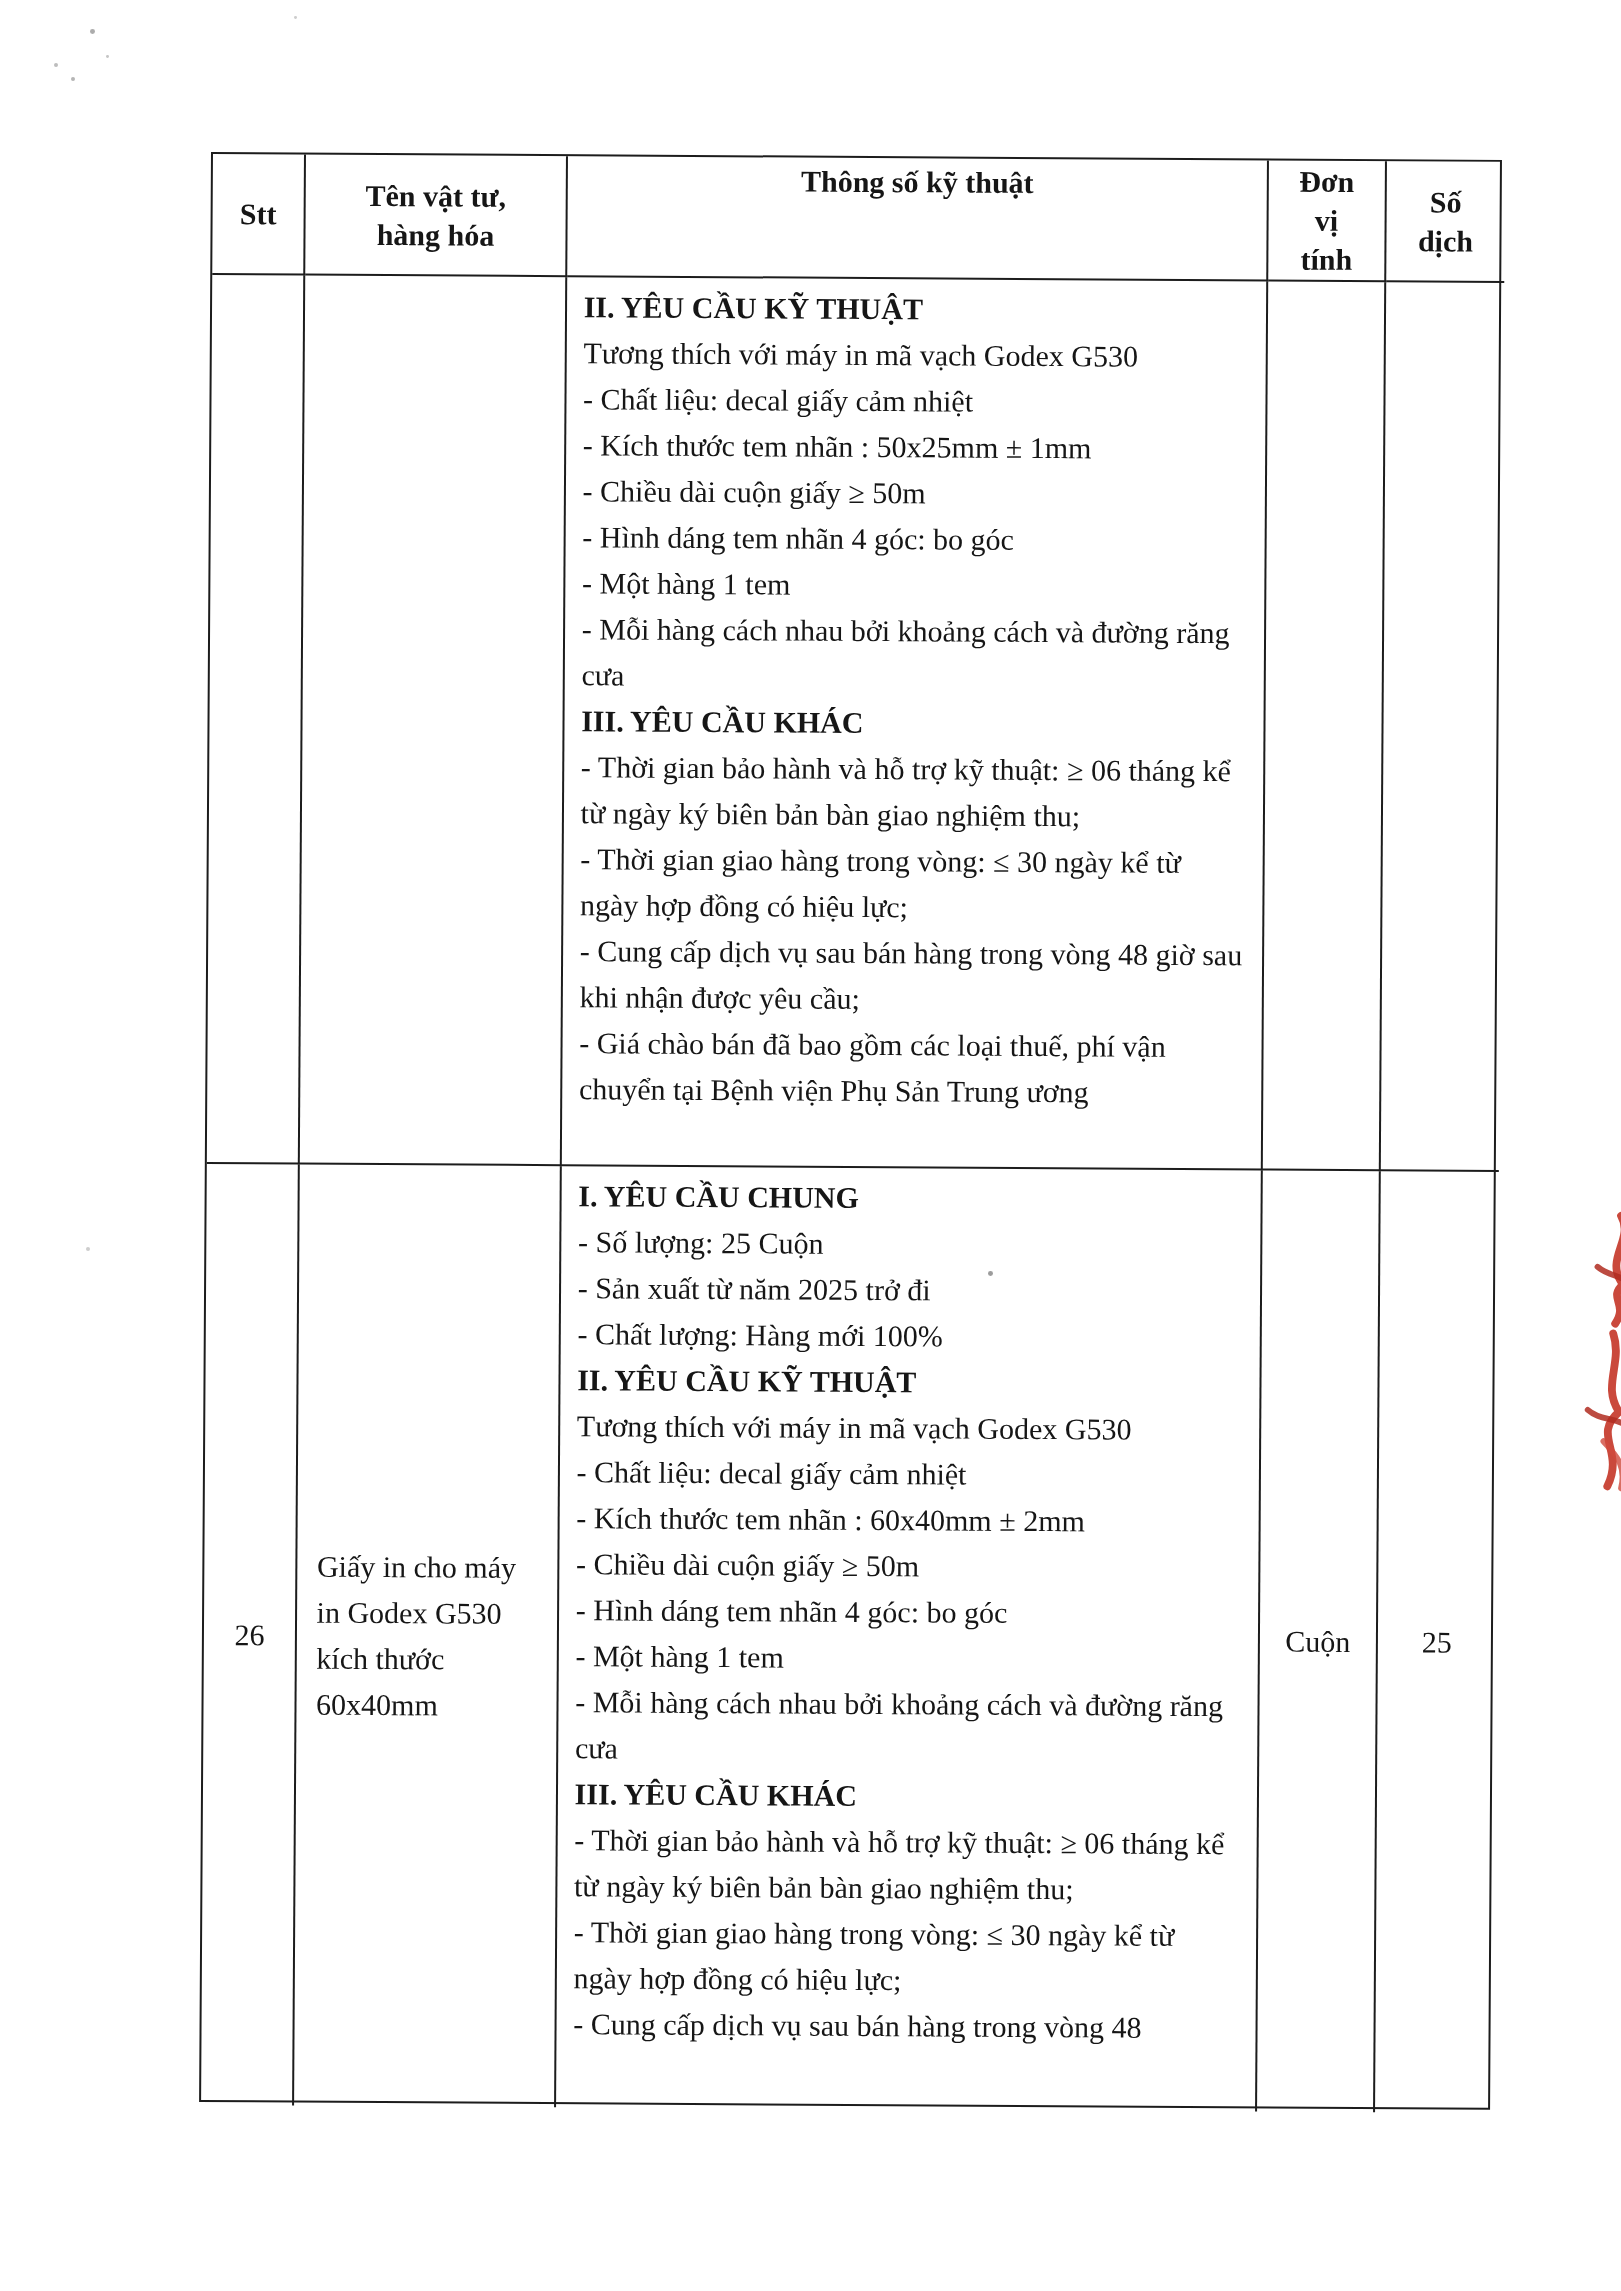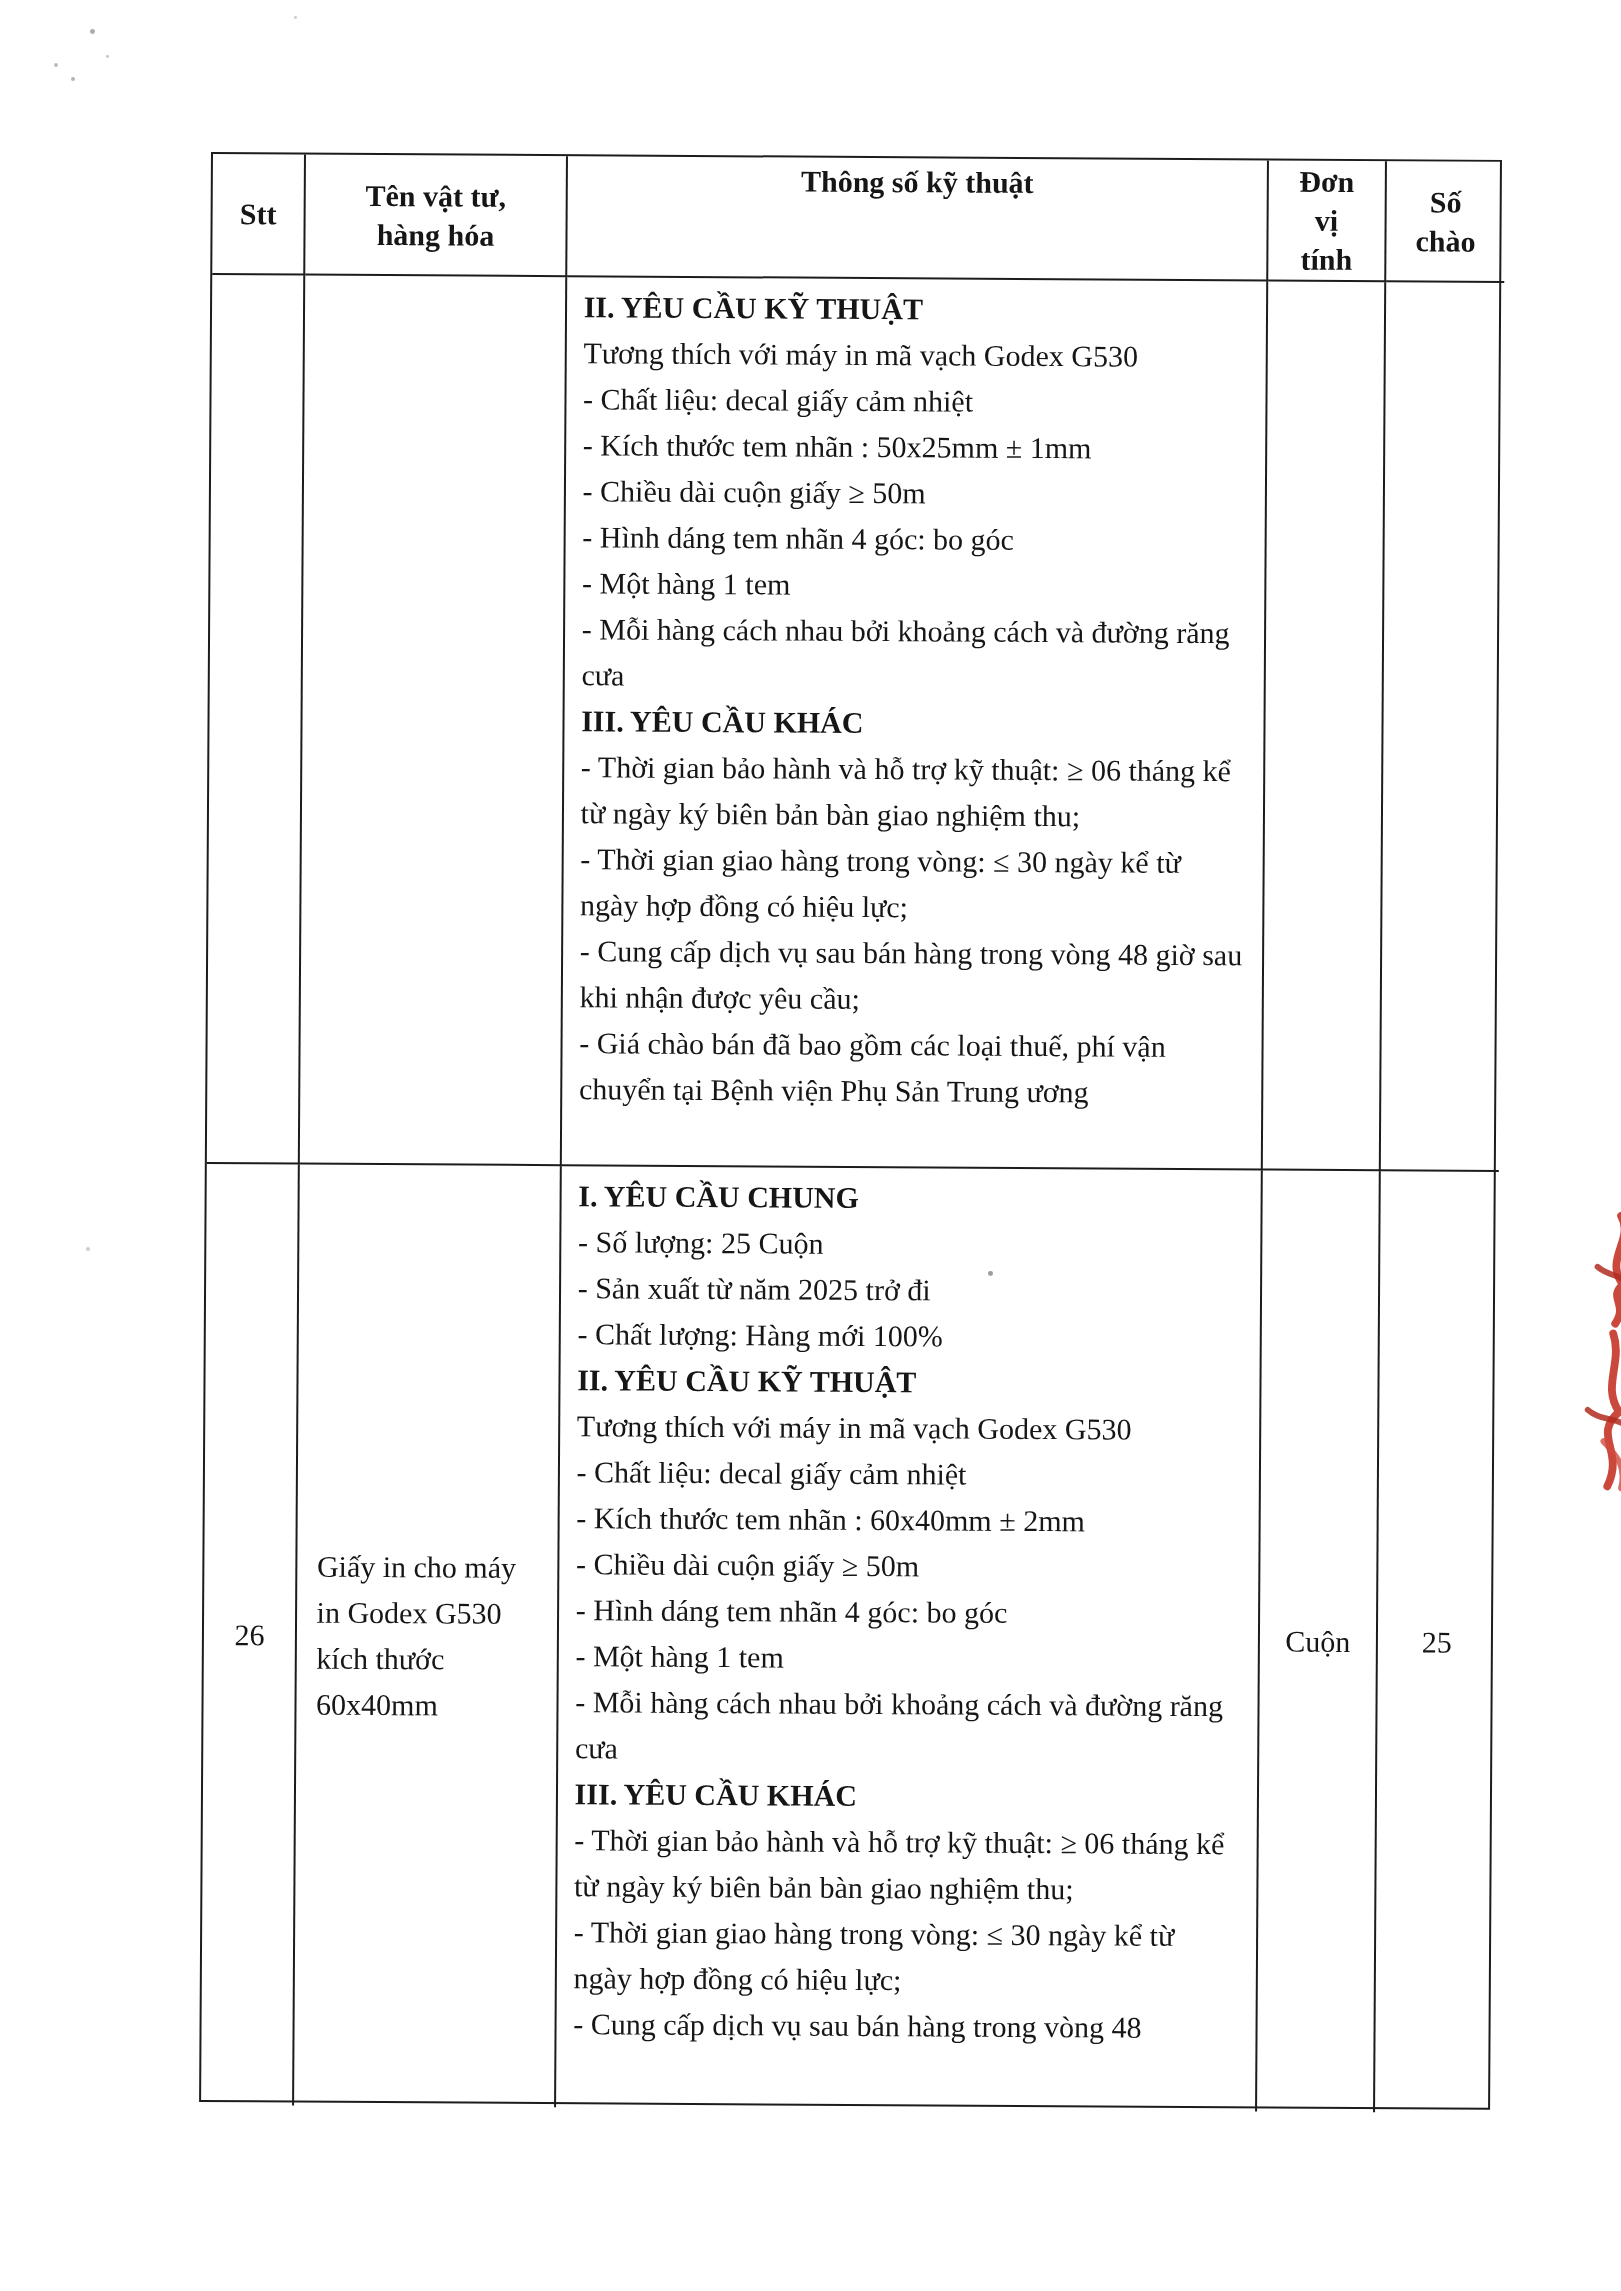--- a/index.html
+++ b/index.html
@@ -71,21 +71,21 @@
   <div class="doc-table">
 
     <div class="cell hdr">Stt</div>
     <div class="cell hdr">Tên vật tư,
 hàng hóa</div>
     <div class="cell hdr top-align">Thông số kỹ thuật</div>
     <div class="cell hdr">Đơn
 vị
 tính</div>
     <div class="cell hdr last-col">Số
-chào</div>
+dịch</div>
 
     <div class="cell center-cell"></div>
     <div class="cell name-cell"></div>
     <div class="cell spec-cell">
         <div class="spec-line bold">II. YÊU CẦU KỸ THUẬT</div>
         <div class="spec-line">Tương thích với máy in mã vạch Godex G530</div>
         <div class="spec-line">- Chất liệu: decal giấy cảm nhiệt</div>
         <div class="spec-line">- Kích thước tem nhãn : 50x25mm ± 1mm</div>
         <div class="spec-line">- Chiều dài  cuộn giấy ≥ 50m</div>
         <div class="spec-line">- Hình dáng tem nhãn 4 góc: bo góc</div>

